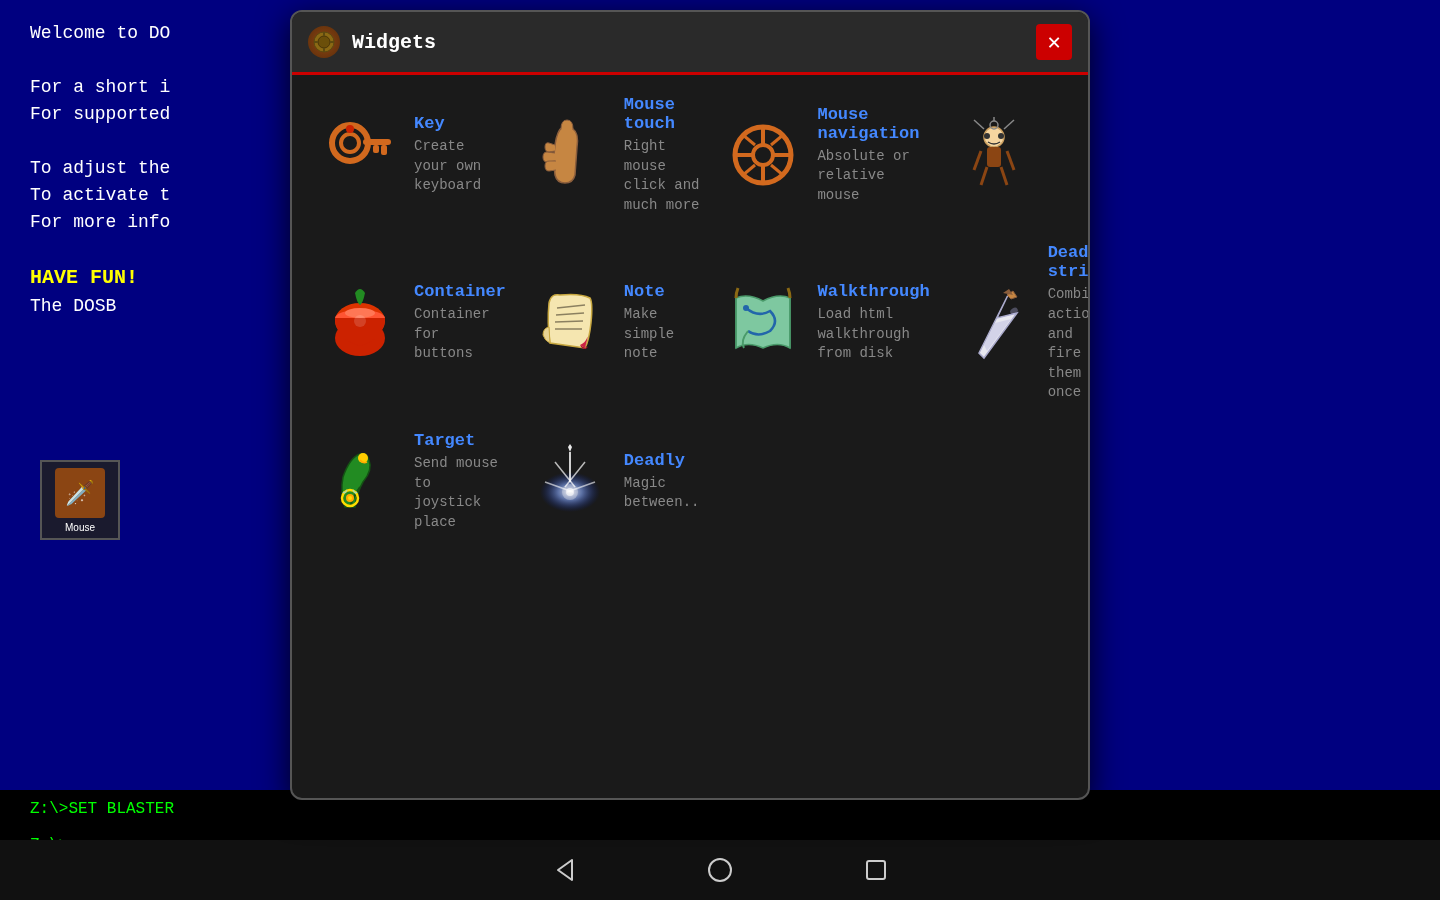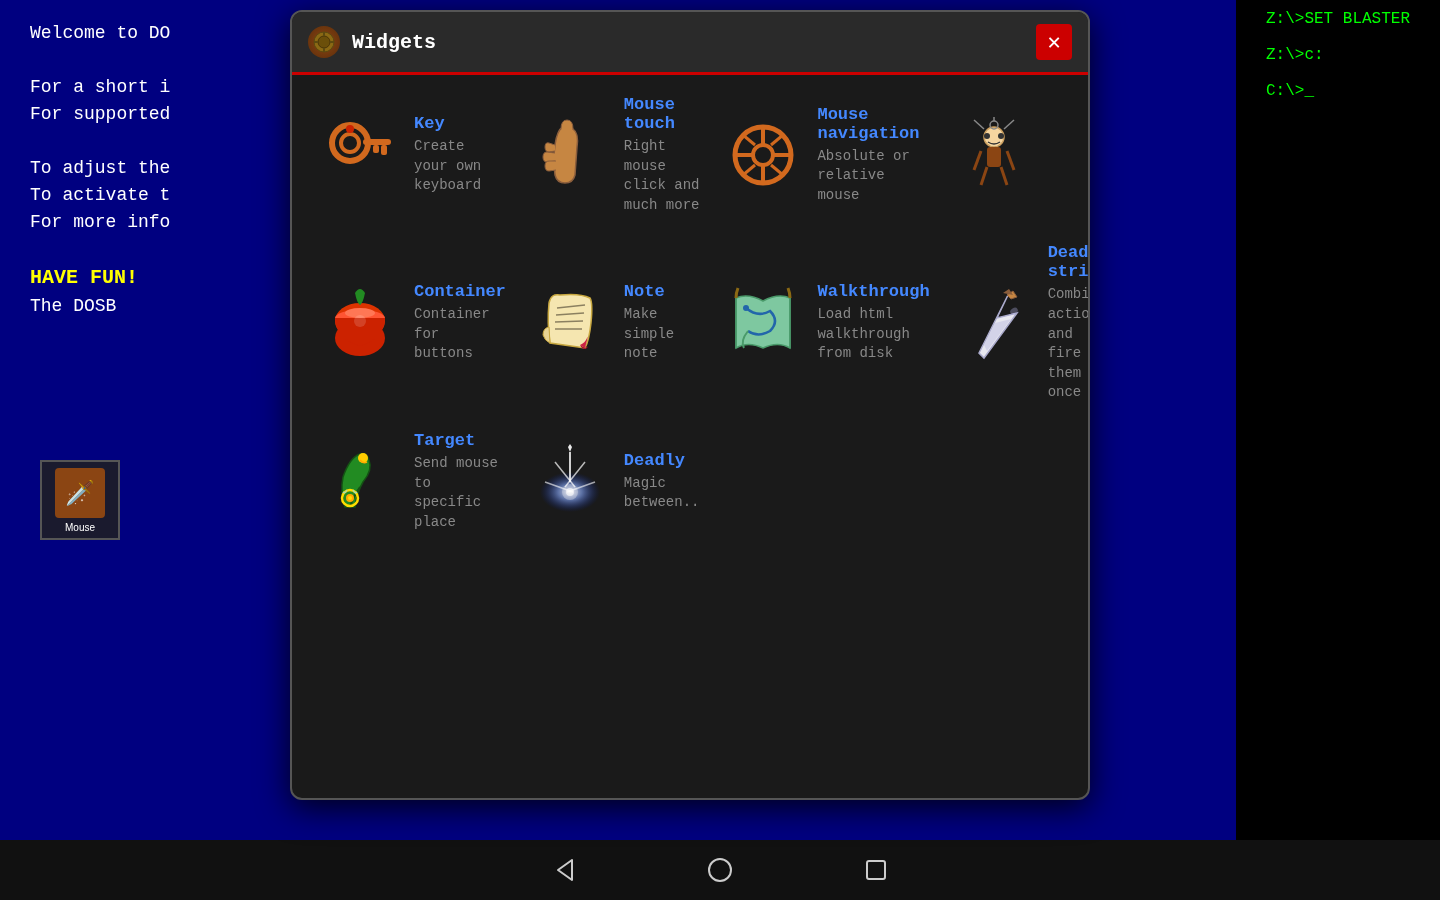--- a/index.html
+++ b/index.html
@@ -12,21 +12,21 @@
       position: relative;
     }
 
     
     .dos-bg {
       position: absolute;
       top: 0; left: 0;
       width: 100%; height: 100%;
       background: #000080;
       display: flex;
-      flex-direction: row;
+      flex-direction: column;
     }
 
     .dos-screen {
       flex: 1;
       background: #000080;
       padding: 20px 30px;
       color: #00ff00;
       font-family: 'Courier New', monospace;
       font-size: 18px;
       line-height: 1.5;
@@ -417,21 +417,21 @@
           <circle cx="25" cy="56" r="4" fill="#ffaa00"></circle>
           <circle cx="25" cy="56" r="2" fill="#ffdd00"></circle>
           <path d="M28 48 Q30 52 32 50" fill="none" stroke="#aaddaa" stroke-width="1.5"></path>
           <path d="M22 48 Q20 52 18 50" fill="none" stroke="#aaddaa" stroke-width="1.5"></path>
           <circle cx="38" cy="16" r="5" fill="#ffcc00"></circle>
           <path d="M35 18 Q38 22 42 20" fill="none" stroke="#ffaa00" stroke-width="1.5"></path>
         </svg>
       </div>
       <div class="widget-info">
         <div class="widget-title">Target</div>
-        <div class="widget-desc">Send mouse to specific place</div>
+        <div class="widget-desc">Send mouse to joystick place</div>
       </div>
     </div>
 
     <div class="widget-item">
       <div class="widget-icon-wrap">
         <svg width="70" height="80" viewBox="0 0 70 80">
           <defs>
             <radialGradient id="glowGrad" cx="50%" cy="50%" r="50%">
               <stop offset="0%" stop-color="#ffffff" stop-opacity="0.9"></stop>
               <stop offset="40%" stop-color="#88aaff" stop-opacity="0.6"></stop>

